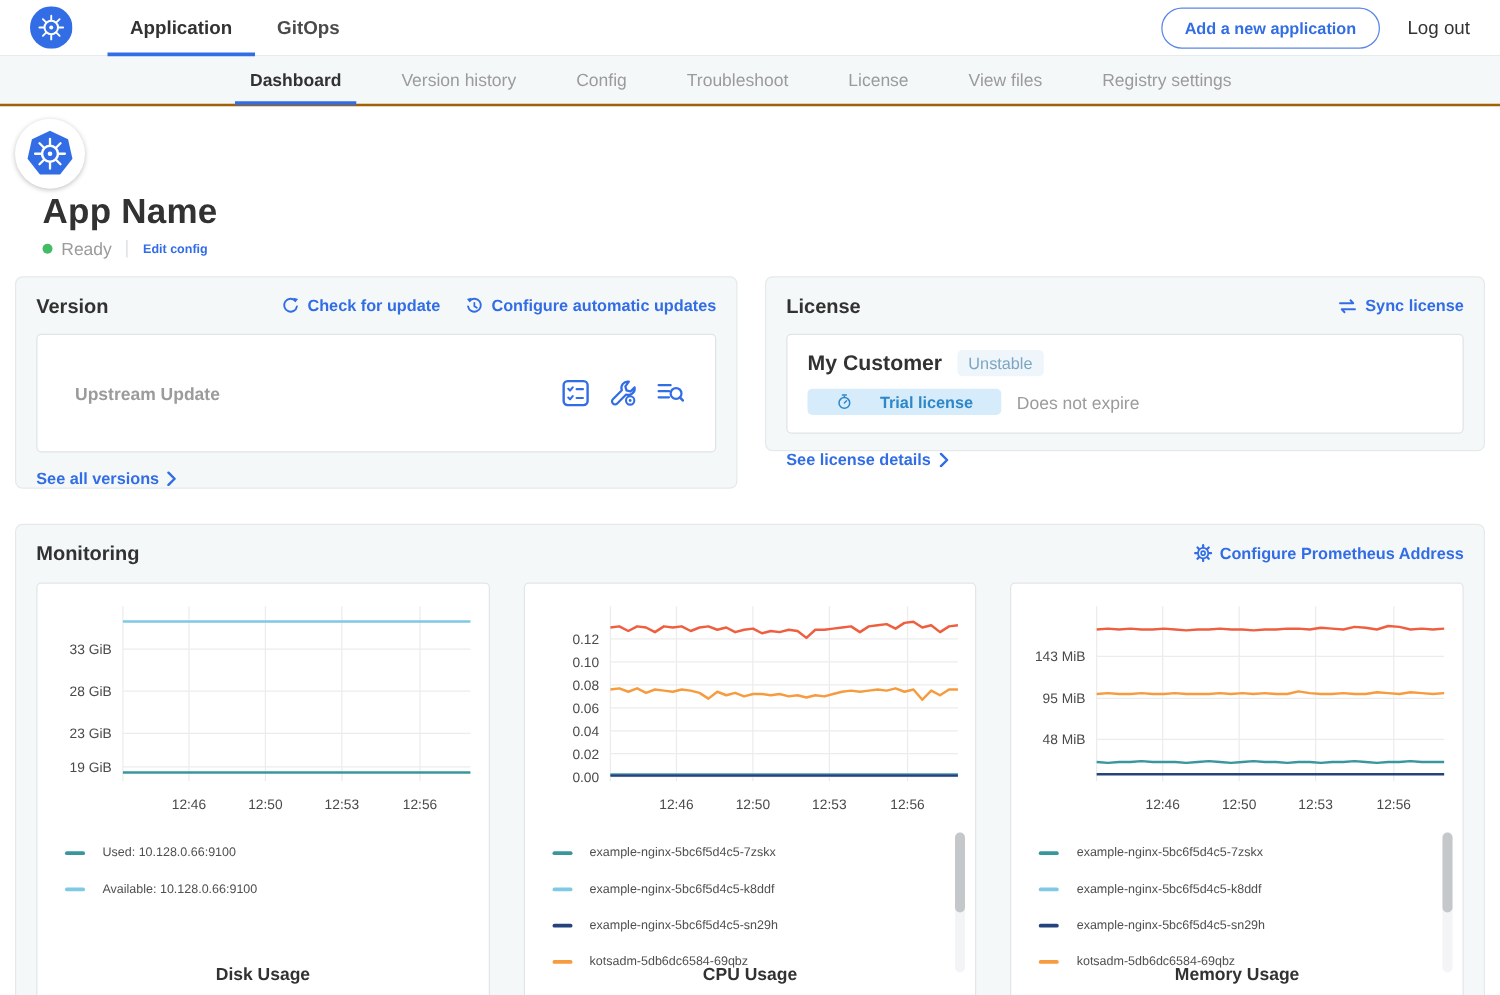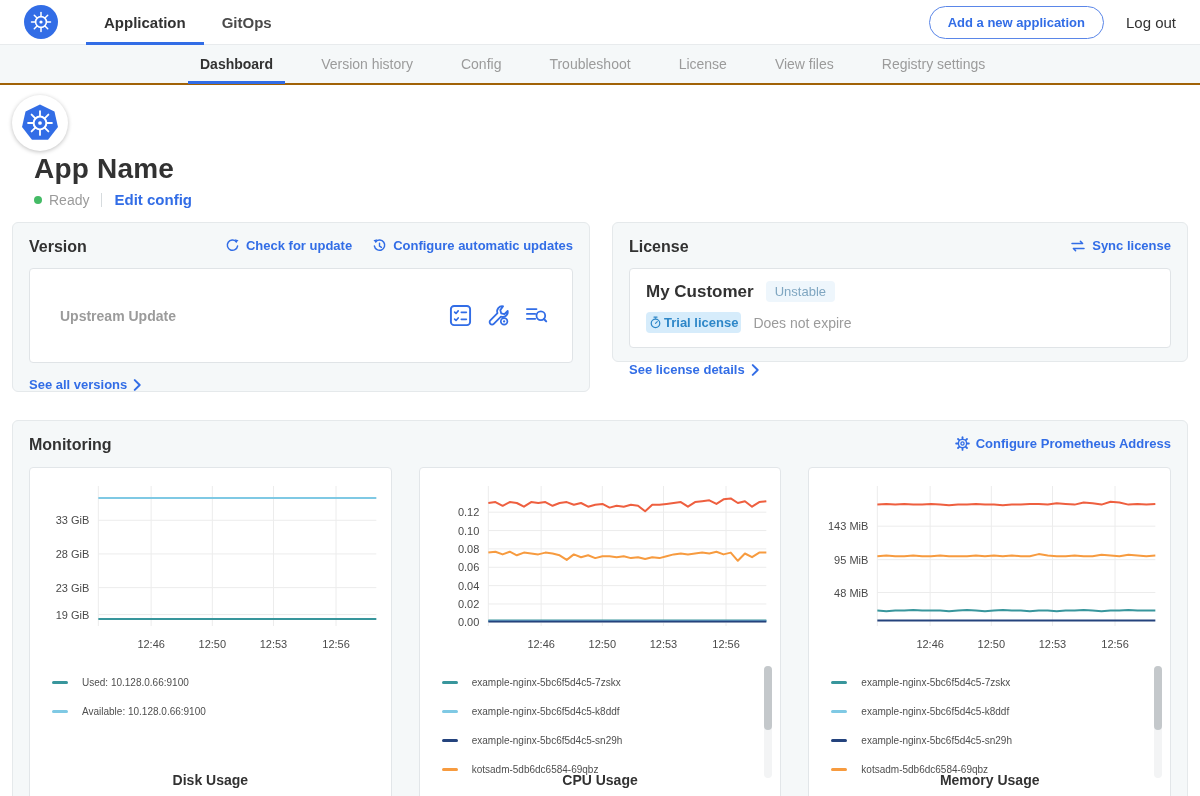--- a/index.html
+++ b/index.html
@@ -27,21 +27,21 @@
   
   .app-header { display:flex; padding:10px 12px 0 12px;flex-direction:column; }
   .app-icon { width:56px; height:56px; border-radius:50%; background:#fff; box-shadow:0 1px 4px rgba(0,0,0,.25); display:flex; align-items:center; justify-content:center; }
   .app-icon svg { width:42px; height:42px; }
   .app-header-text { margin-left:22px; padding-top:2px; }
   .app-title { font-size:28px; font-weight:bold; color:#323232; letter-spacing:.2px; }
   .status-row { display:flex; align-items:center; margin-top:6px; }
   .status-dot { width:8px; height:8px; border-radius:50%; background:#44bb66; margin-right:7px; }
   .status-text { font-size:14px; color:#9b9b9b; }
   .status-divider { width:1px; height:14px; background:#d6dbde; margin:0 12px; }
-  .edit-config { font-size:15px; font-weight:bold; color:#326de6; cursor:pointer; }
+  .edit-config { font-size:10px; font-weight:bold; color:#326de6; cursor:pointer; }
 
   
   .cards-row { display:flex; gap:22px; margin:14px 12px 0 12px; align-items:flex-start; }
   .card { background:#f5f8f9; border:1px solid #e5e9eb; border-radius:6px; padding:15px 16px; }
   .card-head { display:flex; align-items:flex-start; }
   .card-title { font-size:16px; font-weight:bold; color:#323232; }
   .head-spacer { flex:1; }
   .blue-link { display:inline-flex; align-items:center; gap:6px; font-size:13px; font-weight:bold; color:#326de6; cursor:pointer; }
   .blue-link svg { flex:0 0 auto; }
   .inner-card { background:#fff; border:1px solid #e0e4e7; border-radius:4px; margin-top:12px; }
@@ -60,21 +60,21 @@
   .v-icons svg { width:23px; height:23px; cursor:pointer; }
   .card-footer-link { margin-top:12px; }
 
   
   .license-card { flex:1; height:140px; }
   .license-inner { padding:12px 16px 14px 16px; }
   .cust-row { display:flex; align-items:center; gap:12px; }
   .cust-name { font-size:17px; font-weight:bold; color:#323232; }
   .channel-badge { background:#eef6fc; color:#7fa6c1; font-size:13px; border-radius:4px; padding:3px 9px; }
   .trial-row { display:flex; align-items:center; gap:12px; margin-top:10px; }
-  .trial-badge { display:inline-flex; align-items:center; gap:2px; background:#d6ecfb; color:#2e87c8; font-size:13px; font-weight:bold; border-radius:4px; padding:3px 3px; }
+  .trial-badge { display:inline-flex; align-items:center; gap:22px; background:#d6ecfb; color:#2e87c8; font-size:13px; font-weight:bold; border-radius:4px; padding:3px 23px; }
   .expiry { font-size:14px; color:#9b9b9b; }
 
   
   .monitoring-card { margin:28px 12px 0 12px; height:397px; padding:15px 16px; }
   .charts-row { display:flex; gap:27px; margin-top:13px; }
   .chart-card { flex:1; background:#fff; border:1px solid #e2e6e9; border-radius:4px; height:344px; position:relative; padding-top:10px; }
   .chart-svg-wrap { padding:0 4px; }
   .legend { position:relative; padding:6px 26px 0 22px; height:130px; overflow:hidden; }
   .legend-item { display:flex; align-items:center; gap:14px; height:29px; }
   .legend-dash { width:16px; height:3px; border-radius:2px; flex:0 0 auto; }

